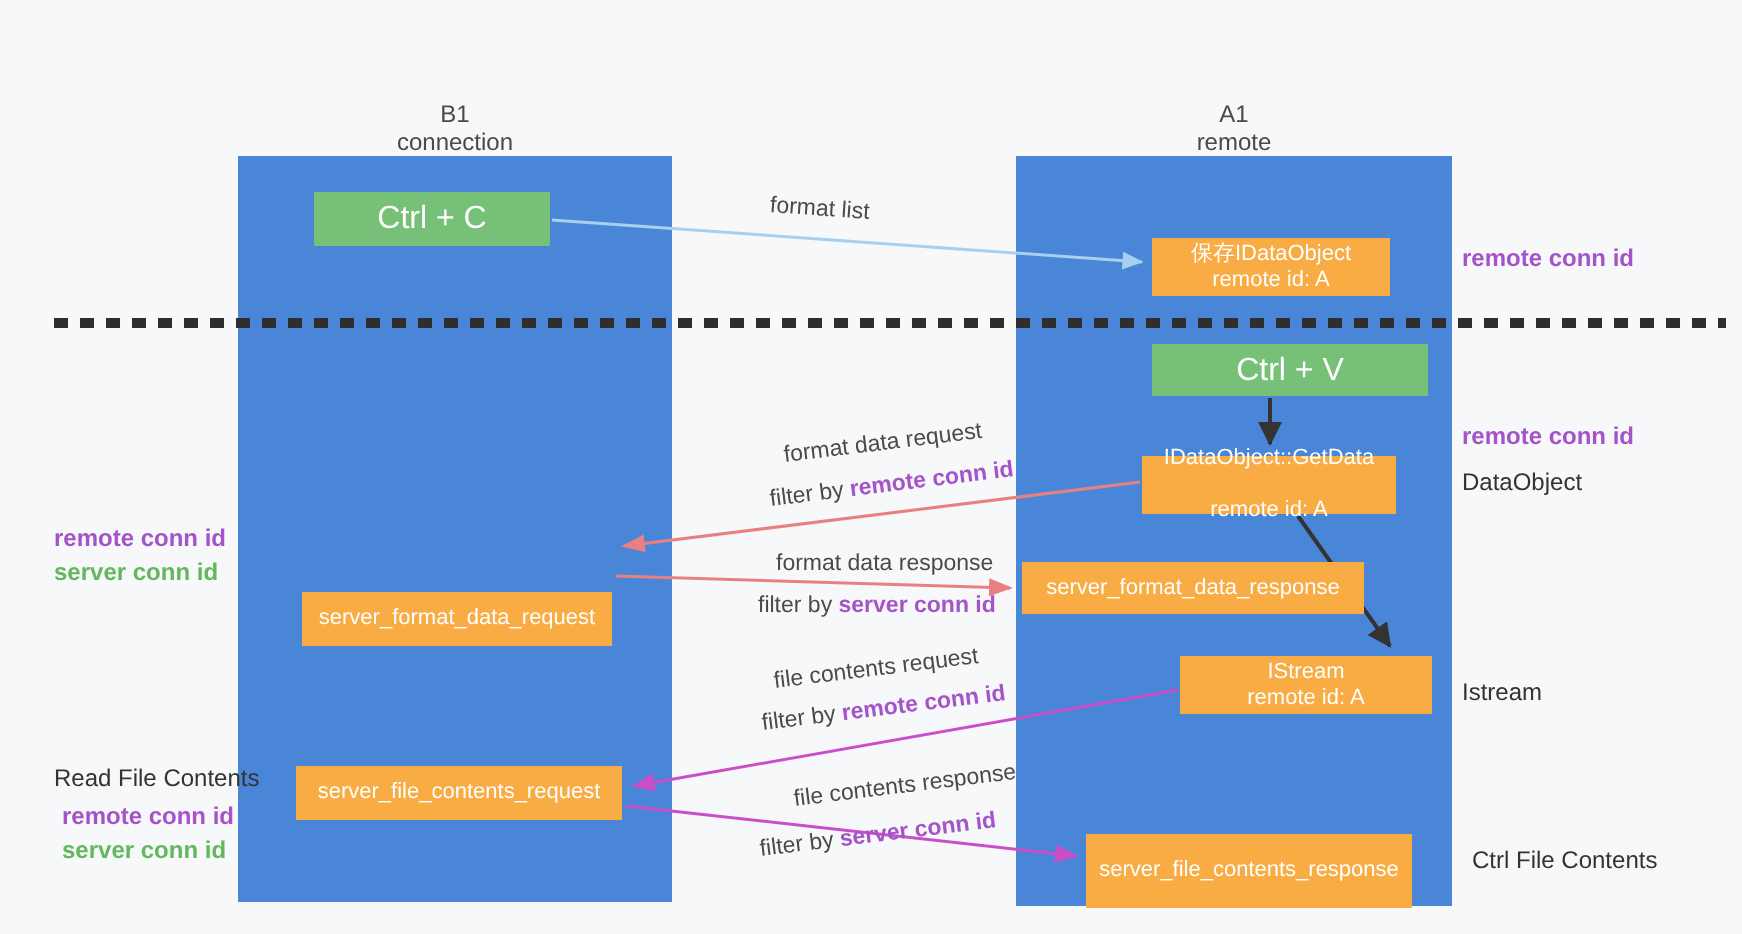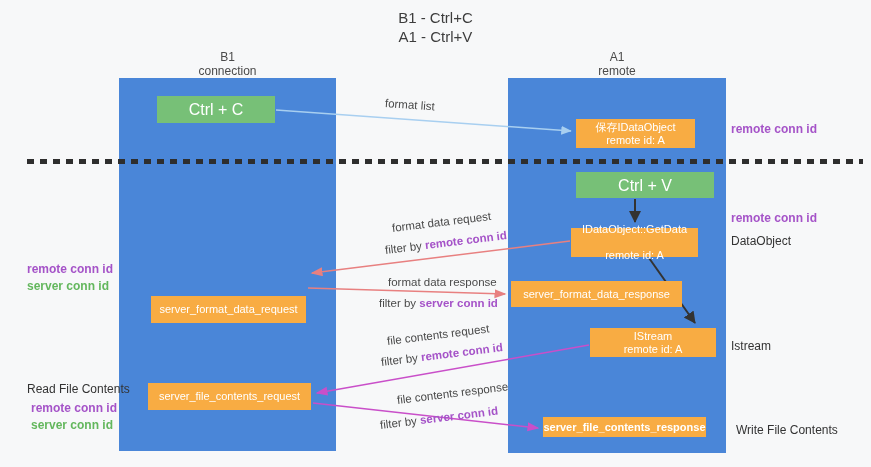--- a/index.html
+++ b/index.html
@@ -55,21 +55,21 @@
   .node.orange { background: var(--node-orange); }
 
   .n-ctrl-c   { left: 157px; top:  96px; width: 118px; height: 27px; }
   .n-saveobj  { left: 576px; top: 119px; width: 119px; height: 29px; }
   .n-ctrl-v   { left: 576px; top: 172px; width: 138px; height: 26px; }
   .n-getdata  { left: 571px; top: 228px; width: 127px; height: 29px; gap: 13px; }
   .n-sfdreq   { left: 151px; top: 268px; width: 155px; height: 27px; margin-top: 28px; }
   .n-sfdresp  { left: 511px; top: 281px; width: 171px; height: 26px; }
   .n-istream  { left: 590px; top: 328px; width: 126px; height: 29px; }
   .n-sfcreq   { left: 148px; top: 383px; width: 163px; height: 27px; }
-  .n-sfcresp  { left: 543px; top: 417px; width: 163px; height: 20px; font-weight: bold; }
+  .n-sfcresp  { left: 543px; top: 417px; width: 163px; height: 37px; }
 
   .side-label {
     position: absolute;
     font-size: 12px;
     line-height: 15px;
     color: #333333;
     white-space: nowrap;
   }
   .side-label.purple { color: var(--text-purple); font-weight: 700; }
   .side-label.green  { color: var(--text-green);  font-weight: 700; }
@@ -106,24 +106,20 @@
   .mh-lightblue { fill: var(--arrow-lightblue); }
   .mh-salmon    { fill: var(--arrow-salmon); }
   .mh-magenta   { fill: var(--arrow-magenta); }
   .mh-black     { fill: var(--arrow-black); }
 </style>
 </head>
 <body>
 
 <div class="canvas">
 
-  <div class="title">
-    <div>B1 - Ctrl+C</div>
-    <div>A1 - Ctrl+V</div>
-  </div>
 
   <div class="col-header left">
     <div>B1</div>
     <div>connection</div>
   </div>
   <div class="col-header right">
     <div>A1</div>
     <div>remote</div>
   </div>
 
@@ -192,21 +188,21 @@
   </div>
 
   <div class="node orange n-sfcresp">
     <div>server_file_contents_response</div>
   </div>
 
   <div class="side-label purple" style="left:731px; top:122px;">remote conn id</div>
   <div class="side-label purple" style="left:731px; top:211px;">remote conn id</div>
   <div class="side-label" style="left:731px; top:234px;">DataObject</div>
   <div class="side-label" style="left:731px; top:339px;">Istream</div>
-  <div class="side-label" style="left:736px; top:423px;">Write File Contents</div>
+  <div class="side-label" style="left:736px; top:423px;">Ctrl File Contents</div>
 
   <div class="side-label purple" style="left:27px; top:262px;">remote conn id</div>
   <div class="side-label green" style="left:27px; top:279px;">server conn id</div>
   <div class="side-label" style="left:27px; top:382px;">Read File Contents</div>
   <div class="side-label purple" style="left:31px; top:401px;">remote conn id</div>
   <div class="side-label green" style="left:31px; top:418px;">server conn id</div>
 
   <div class="arrow-label rot-p4" style="left:385px; top:97px;">format list</div>
 
   <div class="arrow-label rot-m7" style="left:392px; top:222px;">format data request</div>

